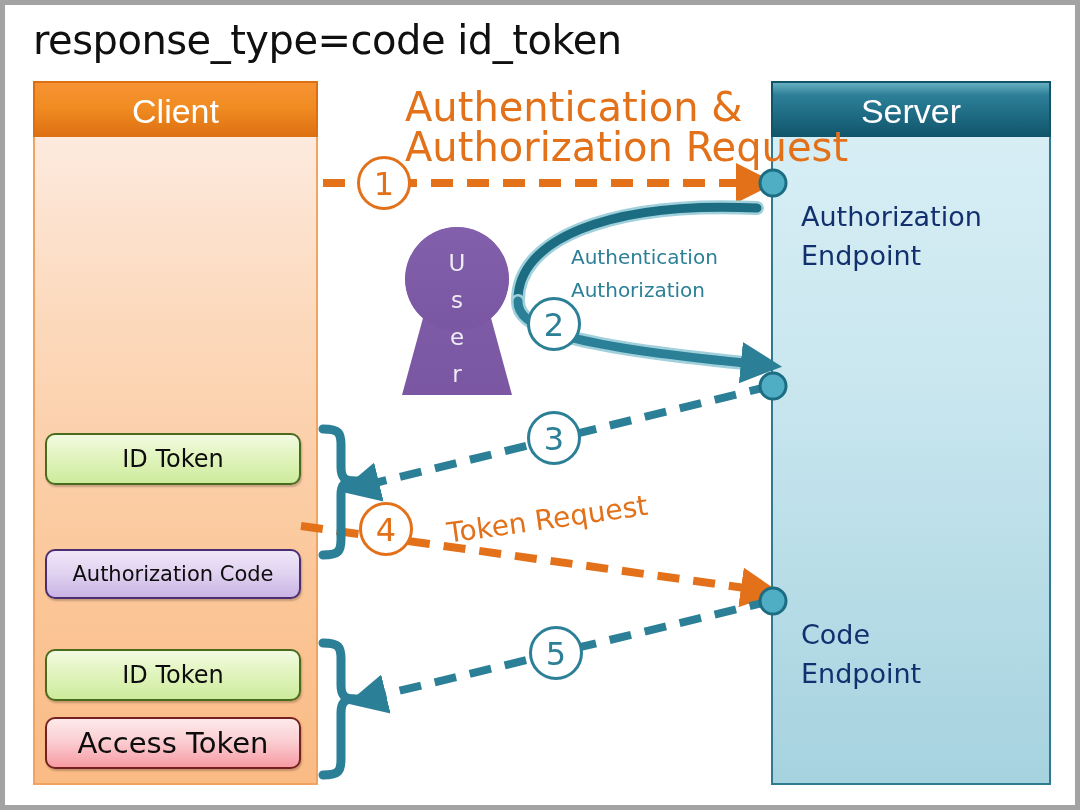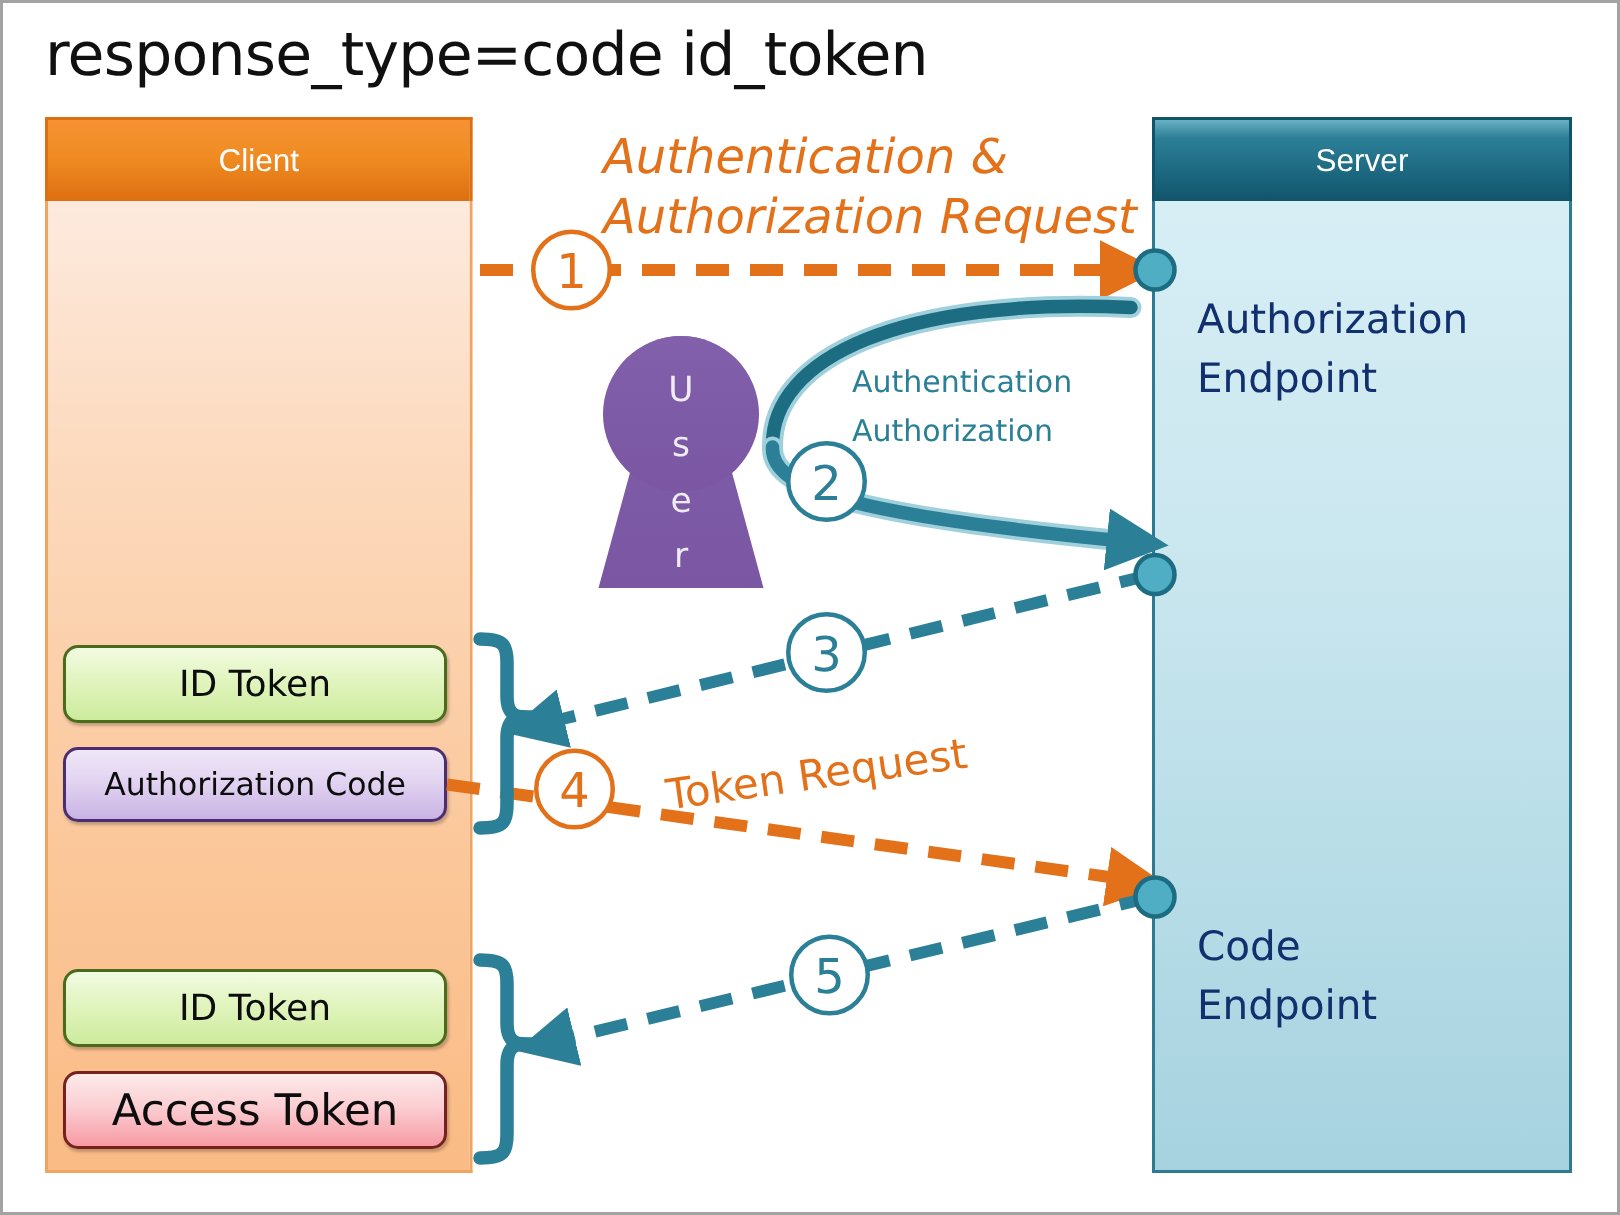--- a/index.html
+++ b/index.html
@@ -8,21 +8,21 @@
     background: #ffffff;
   }
   body {
     font-family: "DejaVu Sans", sans-serif;
   }
   #page {
     position: relative;
     width: 1080px;
     height: 810px;
     background: #ffffff;
-    border: 2px solid #a3a3a3;
+    border: 5px solid #a3a3a3;
     box-sizing: border-box;
     overflow: hidden;
   }
   #svg-layer {
     position: absolute;
     left: 0;
     top: 0;
     width: 1080px;
     height: 810px;
   }
@@ -41,21 +41,21 @@
   
   .column {
     position: absolute;
     box-sizing: border-box;
   }
   .column-header {
     box-sizing: border-box;
     width: 100%;
     text-align: center;
     color: #ffffff;
-    font-size: 21px;
+    font-size: 34px;
     line-height: 56px;
     height: 56px;
     font-family: "Liberation Sans", sans-serif;
   }
   .column-body {
     box-sizing: border-box;
     width: 100%;
     position: relative;
   }
   #client-column {
@@ -119,44 +119,44 @@
     justify-content: center;
     box-shadow: 1px 2px 2px rgba(0,0,0,0.22);
   }
   .token-green {
     background: linear-gradient(to bottom, #f2fbe2 0%, #e3f5c2 40%, #cdeb9c 100%);
     border: 2px solid #4a6b1c;
   }
   .token-purple {
     background: linear-gradient(to bottom, #efe7f8 0%, #e2d4f1 45%, #c9b3e4 100%);
     border: 2px solid #4b2d72;
+    margin-top: 48px;
   }
   .token-pink {
     background: linear-gradient(to bottom, #fdeaea 0%, #fbcfd3 45%, #f79ba4 100%);
     border: 2px solid #75211f;
   }
   #id-token-box-1 { left: 40px; top: 428px; width: 256px; height: 52px; font-size: 24px; }
   #authorization-code-box { left: 40px; top: 496px; width: 256px; height: 50px; font-size: 21px; }
   #id-token-box-2 { left: 40px; top: 644px; width: 256px; height: 52px; font-size: 24px; }
   #access-token-box { left: 40px; top: 712px; width: 256px; height: 52px; font-size: 29px; }
   
   .flow-label {
     position: absolute;
     font-family: "DejaVu Sans", sans-serif;
     white-space: nowrap;
   }
   .flow-label-orange { color: #e2711a; }
   .flow-label-teal { color: #2b7f96; }
   #label-auth-request {
     left: 400px;
     top: 82px;
-    font-size: 32px;
+    font-size: 40px;
     line-height: 40px;
     text-align: left;
-    font-style: italic;
   }
   #label-authn-authz {
     left: 566px;
     top: 236px;
     font-size: 20px;
     line-height: 33px;
   }
   #label-token-request {
     left: 440px;
     top: 512px;

